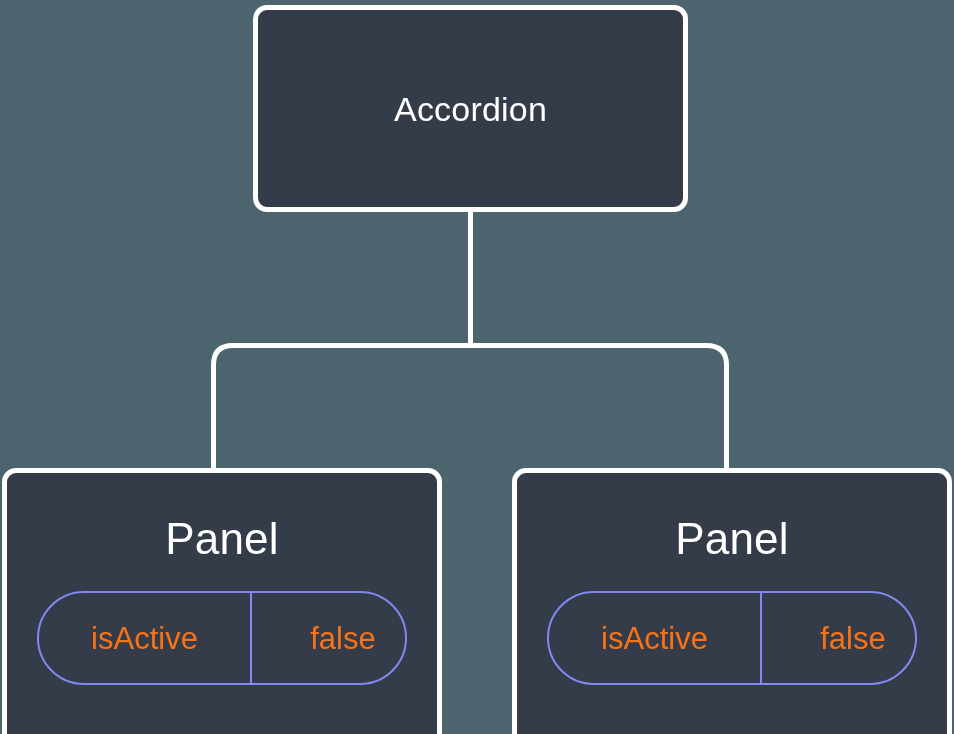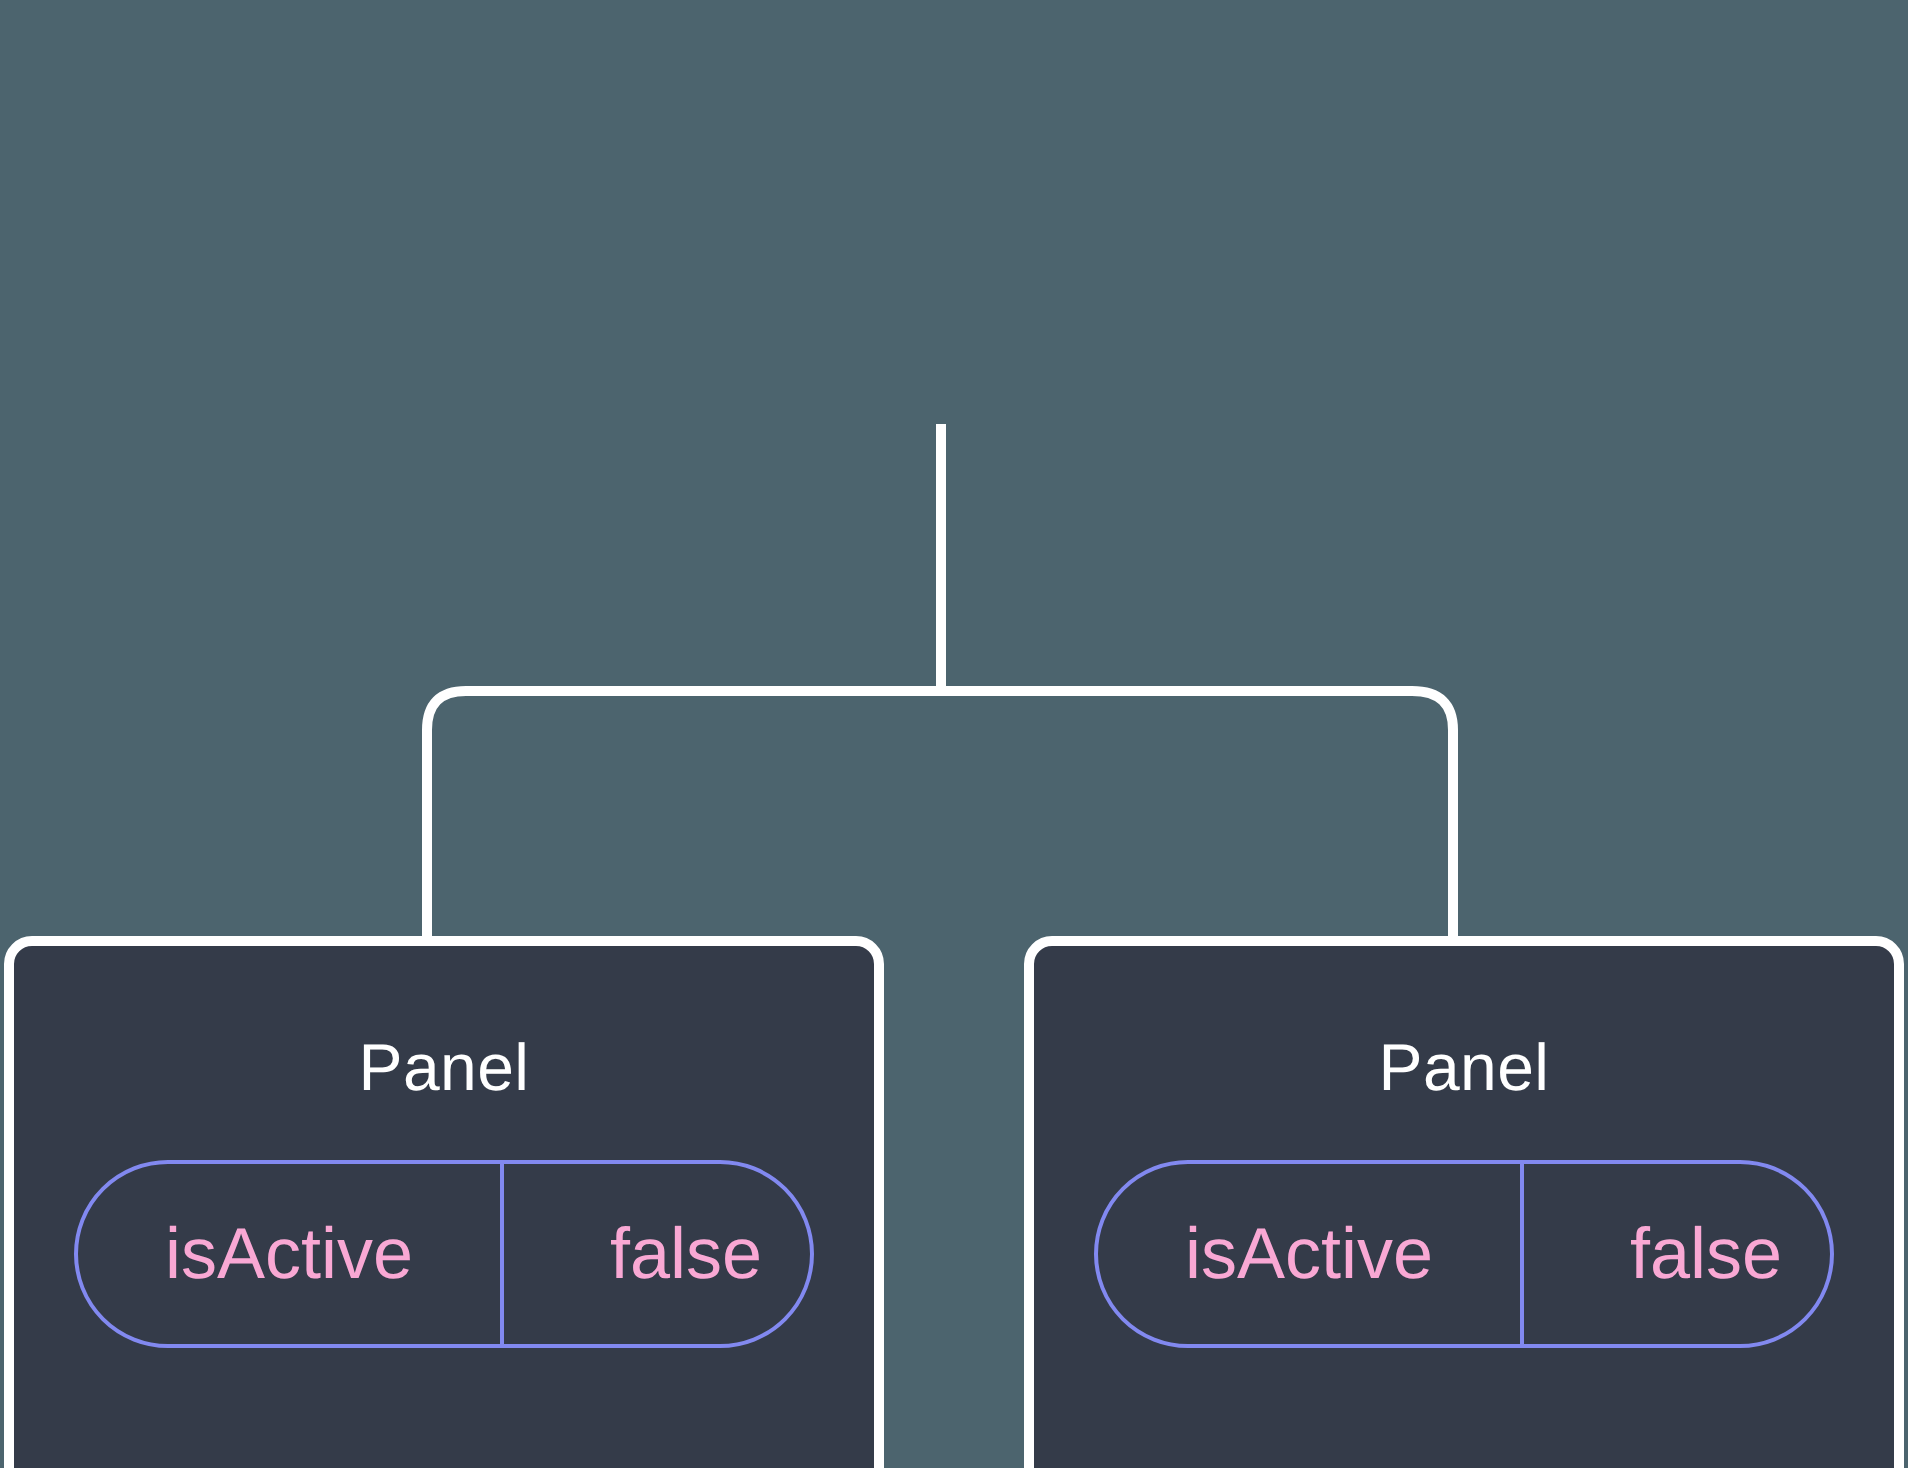--- a/index.html
+++ b/index.html
@@ -60,21 +60,21 @@
     height: 290px;
     justify-content: flex-start;
     padding-top: 44px;
   }
 
   .node-child-left  { left: 2px; }
   .node-child-right { left: 512px; }
 
   .node-title {
     color: #ffffff;
-    font-size: 33px;
+    font-size: 44px;
     font-weight: 400;
     letter-spacing: 0.2px;
     line-height: 1;
     white-space: nowrap;
   }
 
   .node-root .node-title {
     font-size: 34px;
   }
 
@@ -87,22 +87,22 @@
     border: 2px solid #8289f0;
     border-radius: 47px;
     overflow: hidden;
   }
 
   .prop-key,
   .prop-value {
     display: flex;
     align-items: center;
     justify-content: center;
-    color: #f9a8d4;
-    font-size: 36px;
+    color: #f97316;
+    font-size: 31px;
     line-height: 1;
     white-space: nowrap;
   }
 
   .prop-key {
     width: 213px;
     border-right: 2px solid #8289f0;
   }
 
   .prop-value {
@@ -115,20 +115,23 @@
 
 <div id="tree-canvas">
 
   <svg id="connector-layer" viewBox="0 0 954 734" width="954" height="734">
 
     <path d="M 470.5 212 L 470.5 345.5" fill="none" stroke="#ffffff" stroke-width="5" stroke-linecap="butt"></path>
 
     <path d="M 213.5 468 L 213.5 365 Q 213.5 345.5 233 345.5 L 706 345.5 Q 726.5 345.5 726.5 365 L 726.5 468" fill="none" stroke="#ffffff" stroke-width="5" stroke-linejoin="round"></path>
   </svg>
 
+  <div class="node node-root">
+    <span class="node-title">Accordion</span>
+  </div>
 
   <div class="node node-child node-child-left">
     <span class="node-title">Panel</span>
     <div class="prop-pill">
       <span class="prop-key">isActive</span>
       <span class="prop-value">false</span>
     </div>
   </div>
 
   <div class="node node-child node-child-right">

